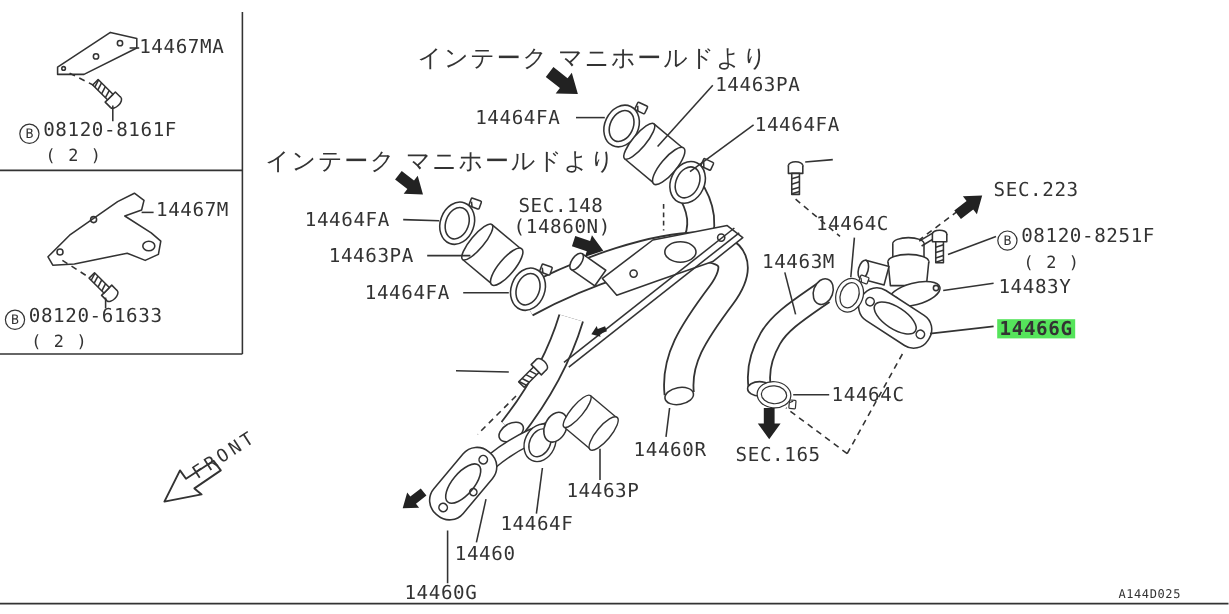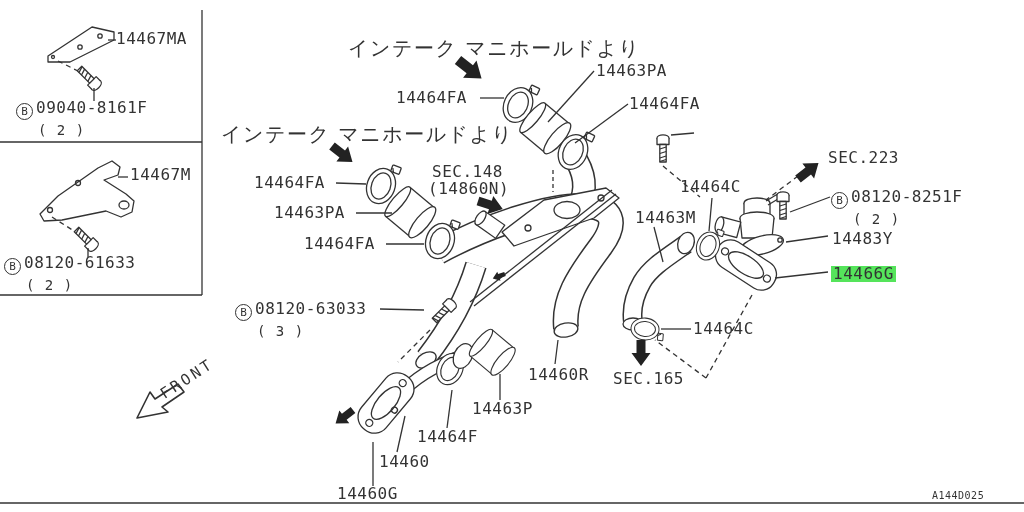--- a/index.html
+++ b/index.html
@@ -14,21 +14,21 @@
     white-space:nowrap; color:#333;
   }
   .sm { font-size:10px; }
   .qty { font-size:14px; margin-top:3px; margin-left:22px; letter-spacing:1px; }
   .cb {
     display:inline-block; width:15px; height:15px; line-height:15px;
     border:1.3px solid #333; border-radius:50%; text-align:center;
     font-size:11px; letter-spacing:0; margin-right:3px; vertical-align:-2px;
   }
   .jp { font-size:20px; letter-spacing:1.5px; font-family:"DejaVu Sans","Liberation Sans",sans-serif; }
-  .hl { padding:0 2px; }
+  .hl { padding:0 2px;font-weight:bold; }
   .front-lbl { transform:rotate(-33deg); transform-origin:0 50%; letter-spacing:3px; font-size:15px; }
 </style>
 </head>
 <body>
 
 <div id="stage">
 
   <svg id="art" width="1024" height="512" viewBox="0 0 1024 512">
     <defs>
       <g id="bolt" fill="#fff">
@@ -224,21 +224,21 @@
 
       <g>
         <line x1="672" y1="188" x2="700" y2="188" stroke="none"></line>
       </g>
     </g>
   </svg>
 
   <div class="lbl" style="left:116px;top:31px">14467MA</div>
 
   <div class="lbl" style="left:16px;top:100px">
-    <span class="cb">B</span><span>09040-8161F</span>
+    <span class="cb">B</span><span>08120-8161F</span>
     <div class="qty">( 2 )</div>
   </div>
 
   <div class="lbl" style="left:130px;top:167px">14467M</div>
 
   <div class="lbl" style="left:4px;top:255px">
     <span class="cb">B</span><span>08120-61633</span>
     <div class="qty">( 2 )</div>
   </div>
 
@@ -263,24 +263,20 @@
   <div class="lbl" style="left:635px;top:210px">14463M</div>
 
   <div class="lbl" style="left:831px;top:189px">
     <span class="cb">B</span><span>08120-8251F</span>
     <div class="qty">( 2 )</div>
   </div>
 
   <div class="lbl" style="left:832px;top:231px">14483Y</div>
   <div class="lbl hl" style="left:831px;top:266px;background:#55e45b">14466G</div>
 
-  <div class="lbl" style="left:235px;top:301px">
-    <span class="cb">B</span><span>08120-63033</span>
-    <div class="qty">( 3 )</div>
-  </div>
 
   <div class="lbl" style="left:693px;top:321px">14464C</div>
 
   <div class="lbl" style="left:528px;top:367px">14460R</div>
   <div class="lbl" style="left:613px;top:371px">SEC.165</div>
 
   <div class="lbl front-lbl" style="left:162px;top:388px">FRONT</div>
 
   <div class="lbl" style="left:472px;top:401px">14463P</div>
   <div class="lbl" style="left:417px;top:429px">14464F</div>

